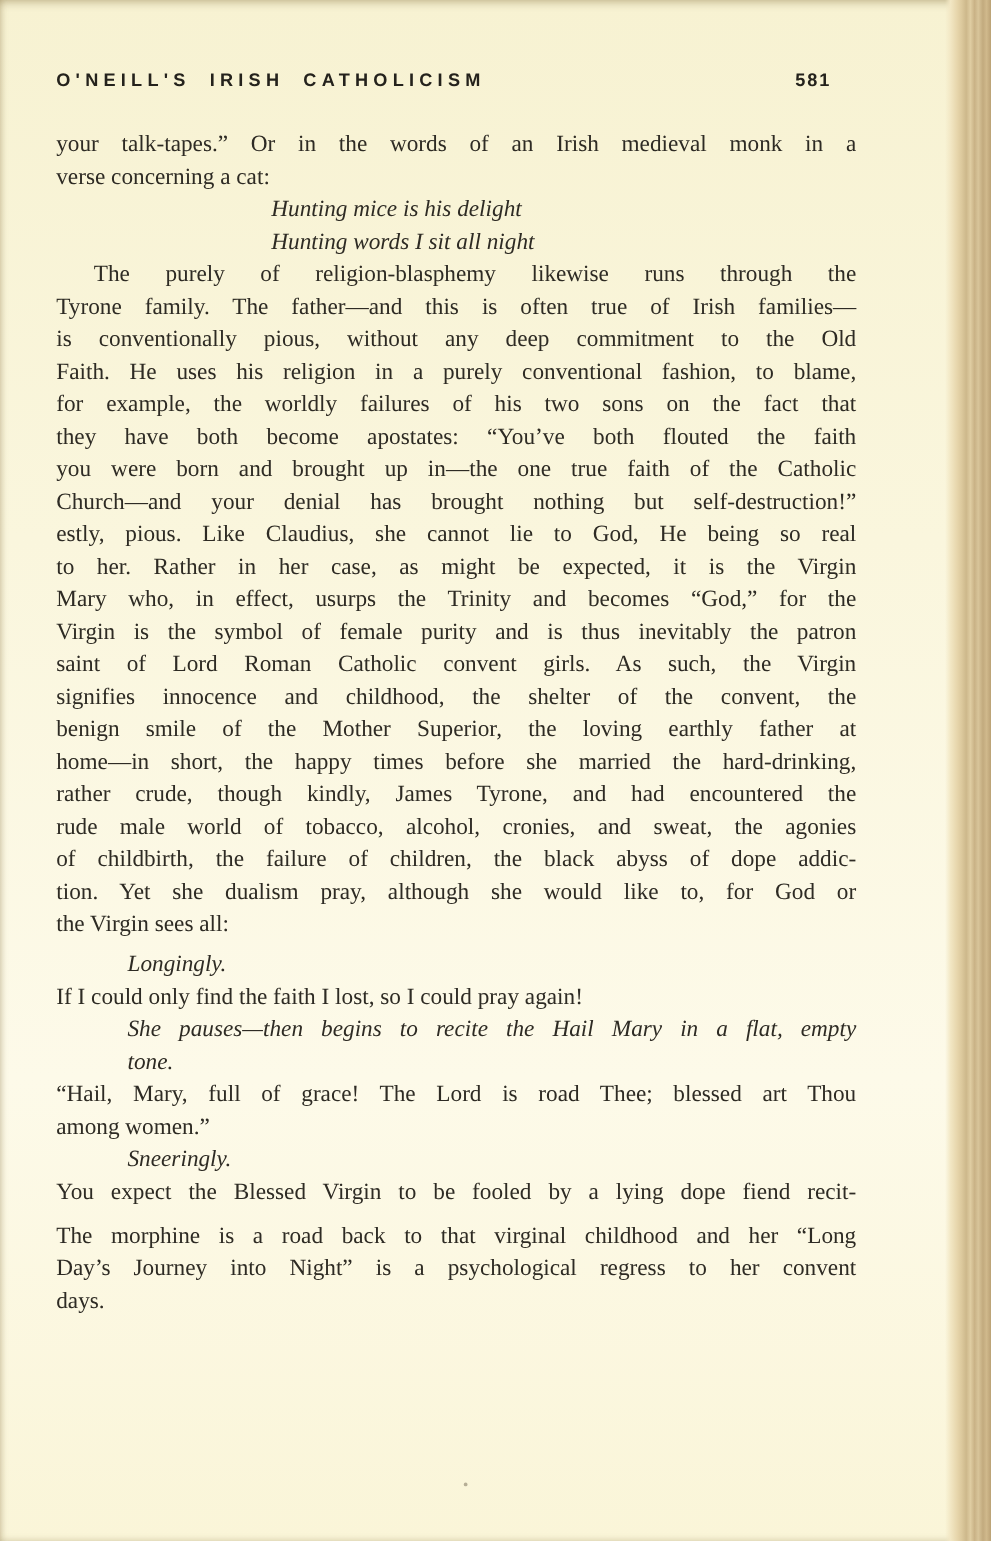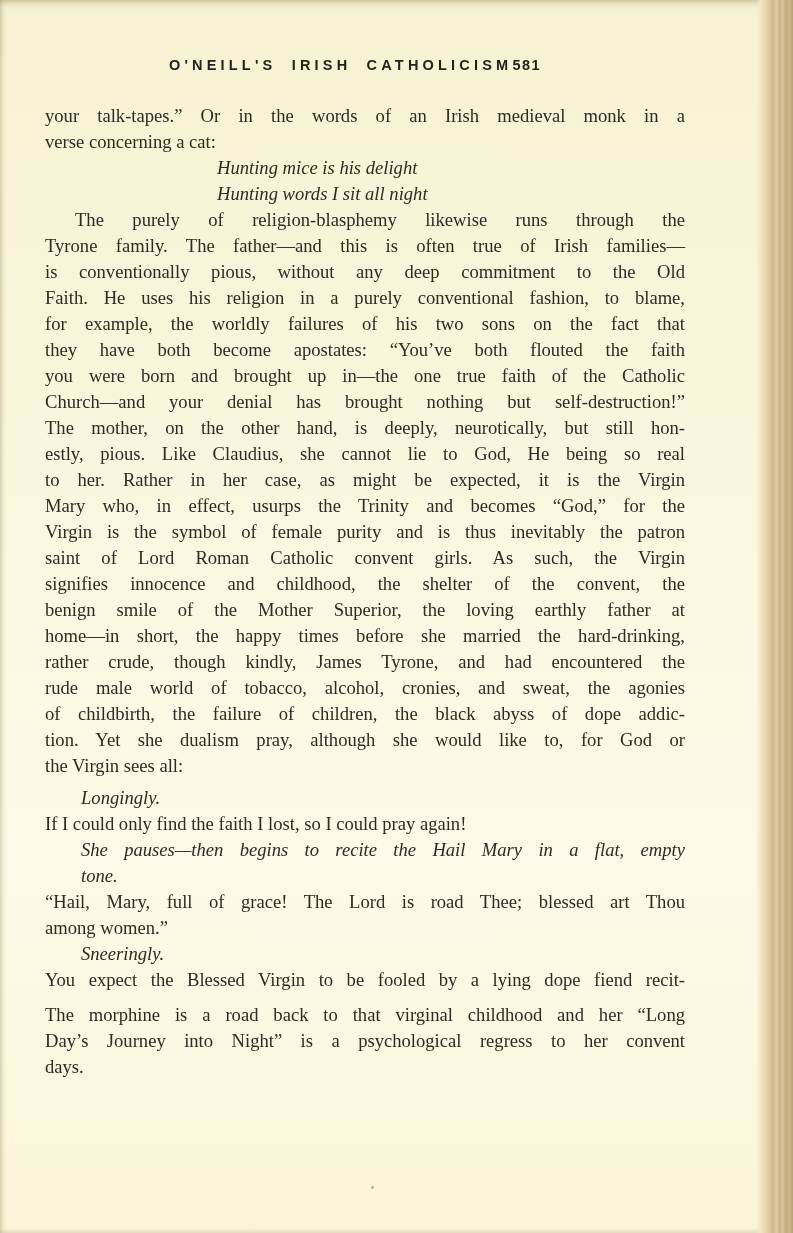--- a/index.html
+++ b/index.html
@@ -25,35 +25,35 @@
       #cdb88b 46%,
       #dfcda2 55%,
       #c9b286 64%,
       #d8c59a 72%,
       #c2aa7e 82%,
       #d0b98c 90%,
       #b9a074 100%);
   }
   .header {
     position:absolute; left:45px; top:57px; width:638px;
-    display:flex; justify-content:center; align-items:baseline;
+    display:flex; justify-content:space-between; align-items:baseline;
     font-family:"Liberation Sans", sans-serif;
     font-weight:bold; font-size:14.5px; letter-spacing:4.2px; word-spacing:7px;
     color:#24221c;
   }
   .pagenum { letter-spacing:1.5px; word-spacing:normal; margin-right:18px; }
   .body-text {
     position:absolute; left:45px; top:103px; width:640px;
     font-size:18.6px; line-height:26px;
   }
   .ln { text-align:justify; text-align-last:justify;font-family:Liberation Serif, serif; }
   .ln.end { text-align-last:left; }
   .first-indent { text-indent:30px; }
   .verse { margin-left:172px; font-style:italic; text-align:left; text-align-last:left; }
-  .stage { margin-left:36px; font-style:italic; }
+  .stage { margin-left:57px; font-style:italic; }
   .gap-sm { margin-top:6px; }
   .closing-para { margin-top:9px; }
   .speck {
     position:absolute; left:371px; top:1186px; width:3px; height:3px;
     border-radius:50%; background:rgba(125,115,95,.55);
   }
 </style>
 </head>
 <body>
 
@@ -78,21 +78,20 @@
 
     <div>
       <div class="ln first-indent">The purely of religion-blasphemy likewise runs through the</div>
       <div class="ln">Tyrone family. The father—and this is often true of Irish families—</div>
       <div class="ln">is conventionally pious, without any deep commitment to the Old</div>
       <div class="ln">Faith. He uses his religion in a purely conventional fashion, to blame,</div>
       <div class="ln">for example, the worldly failures of his two sons on the fact that</div>
       <div class="ln">they have both become apostates: “You’ve both flouted the faith</div>
       <div class="ln">you were born and brought up in—the one true faith of the Catholic</div>
       <div class="ln">Church—and your denial has brought nothing but self-destruction!”</div>
-      <div class="ln">The mother, on the other hand, is deeply, neurotically, but still hon-</div>
       <div class="ln">estly, pious. Like Claudius, she cannot lie to God, He being so real</div>
       <div class="ln">to her. Rather in her case, as might be expected, it is the Virgin</div>
       <div class="ln">Mary who, in effect, usurps the Trinity and becomes “God,” for the</div>
       <div class="ln">Virgin is the symbol of female purity and is thus inevitably the patron</div>
       <div class="ln">saint of Lord Roman Catholic convent girls. As such, the Virgin</div>
       <div class="ln">signifies innocence and childhood, the shelter of the convent, the</div>
       <div class="ln">benign smile of the Mother Superior, the loving earthly father at</div>
       <div class="ln">home—in short, the happy times before she married the hard-drinking,</div>
       <div class="ln">rather crude, though kindly, James Tyrone, and had encountered the</div>
       <div class="ln">rude male world of tobacco, alcohol, cronies, and sweat, the agonies</div>

